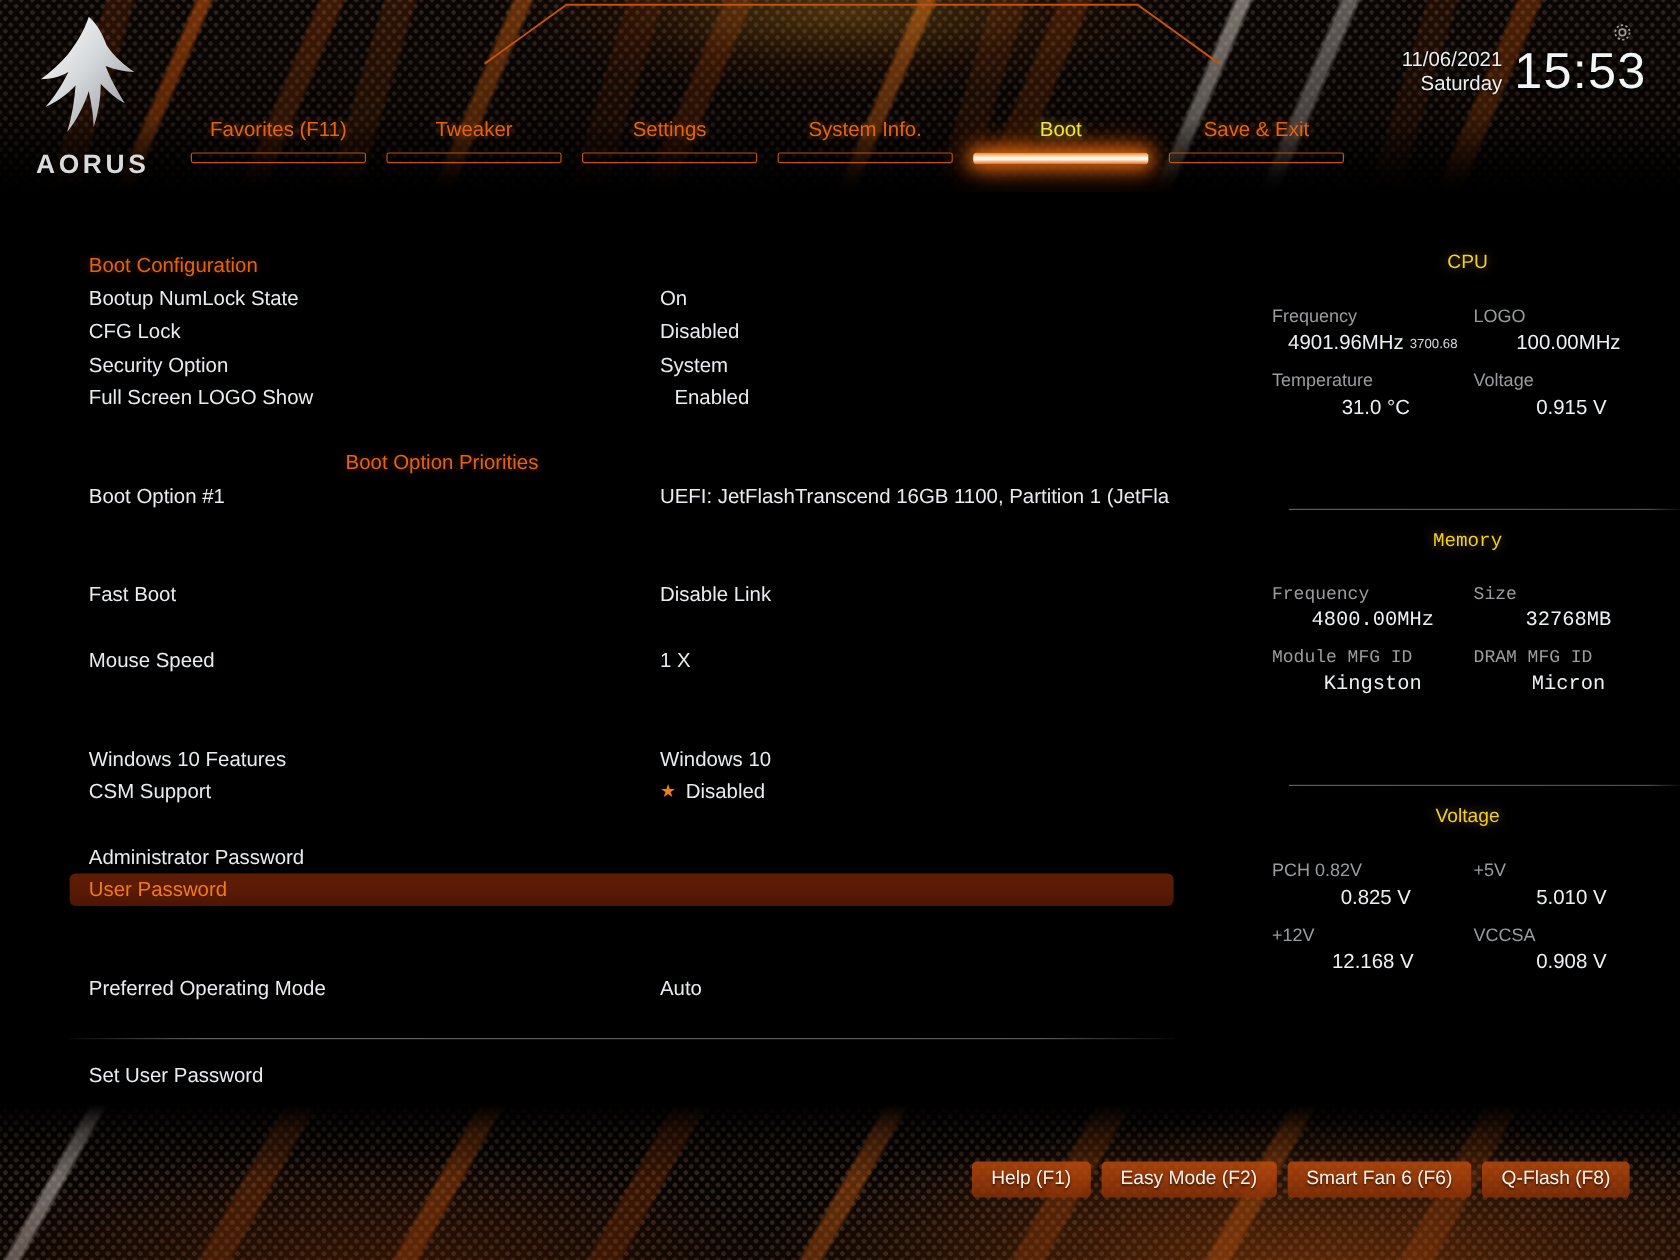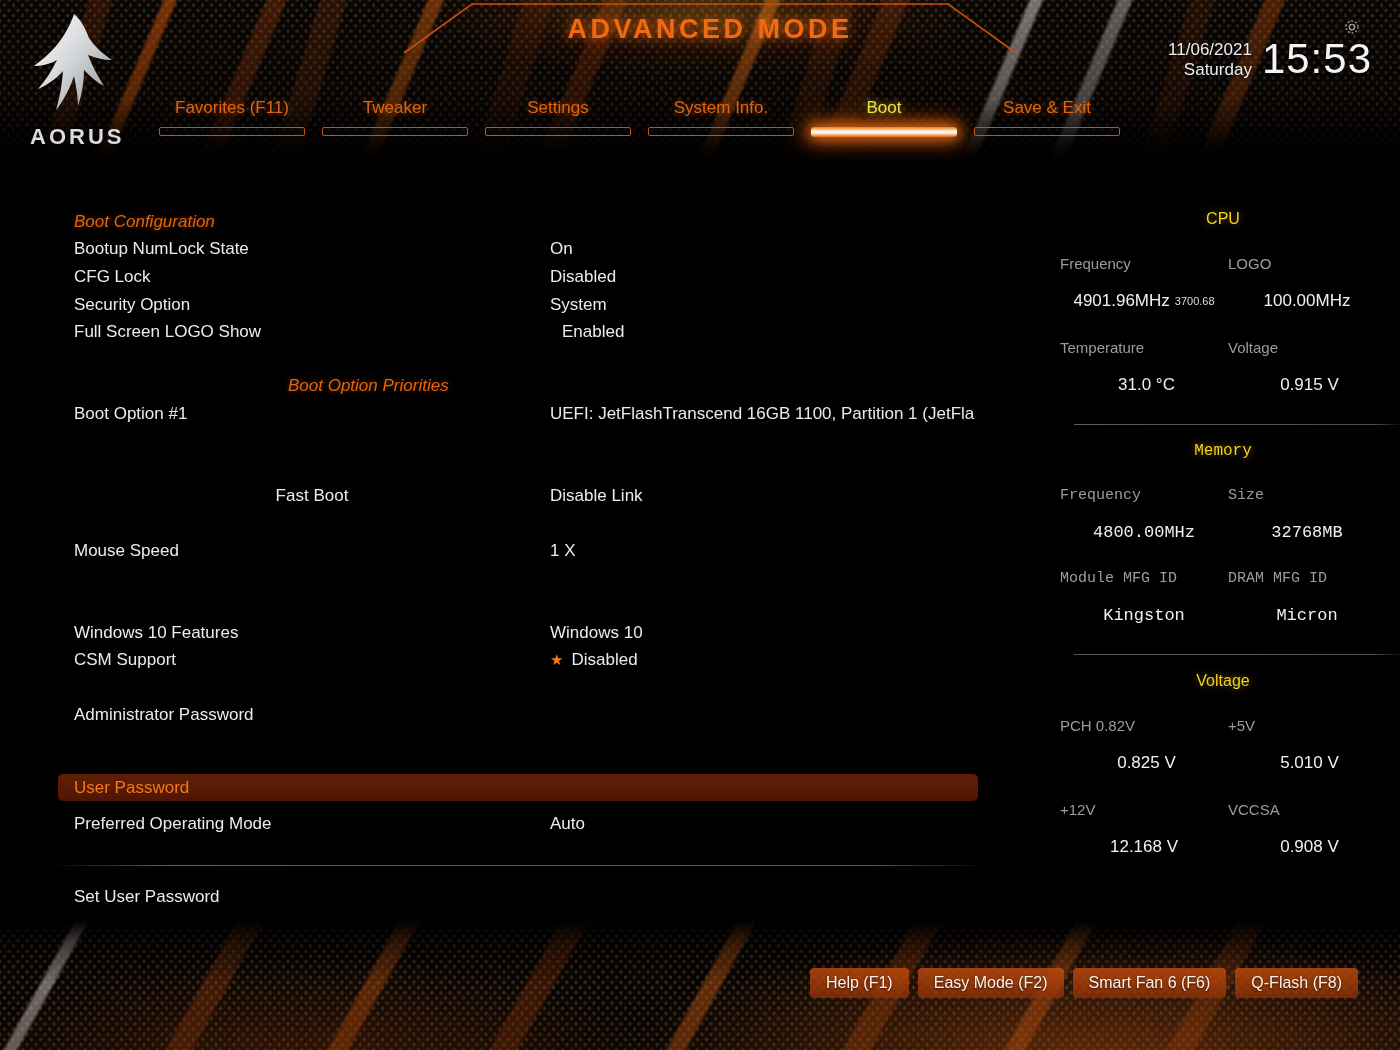--- a/index.html
+++ b/index.html
@@ -109,21 +109,21 @@
   .settings { position:absolute; left:0; top:0; width:1040px; height:760px; }
   .row {
     position:absolute; left:58px; width:920px; height:27px;
     display:flex; align-items:center;
   }
   .row .lbl {
     width:492px; flex:0 0 492px; font-size:17px; color:#e9ecee;
     padding-left:16px; white-space:nowrap;
   }
   .row .val { font-size:17px; color:#e9ecee; white-space:nowrap; display:flex; align-items:center; gap:7px; }
-  .row.section .lbl { color:#e2640d; text-shadow:0 0 6px rgba(230,100,16,.4);font-style:italic; }
+  .row.section .lbl { color:#e2640d; text-shadow:0 0 6px rgba(230,100,16,.4); }
   .row.hl {
     background:linear-gradient(to bottom,#601d06 0%,#5a1a05 50%,#4e1504 100%);
     border-radius:5px; width:920px;
   }
   .row.hl .lbl { color:#f37a16; }
   .sub-bullet {
     position:absolute; left:-14px; width:9px; height:9px; background:#ea6a10;
   }
   .star-ico { color:#f08010; font-size:15px; line-height:1; margin-right:1px; }
 
@@ -136,21 +136,21 @@
   }
 
   
   .rpanel { position:absolute; left:1060px; top:0; width:340px; height:760px; }
   .rsec { position:absolute; left:0; width:326px; }
   .rsec-title {
     font-size:16px; color:#f5cf1e; margin-bottom:12px;
     text-shadow:0 0 9px rgba(245,205,30,.45);
     text-align:center;
   }
-  .rgrid { display:grid; grid-template-columns:168px 158px; row-gap:18px;margin-top:27px; }
+  .rgrid { display:grid; grid-template-columns:168px 158px; row-gap:3px;margin-top:27px; }
   .rk { font-size:15px; color:#9a9d9f; padding-bottom:1px; }
   .rv { font-size:17px; color:#eef1f3; padding-bottom:10px; white-space:nowrap;text-align:center; }
   .rv.ind { padding-left:5px; }
   .rv .sub { font-size:11px; color:#d8dade; margin-left:5px; vertical-align:1px; }
   .rdiv {
     position:absolute; left:14px; width:326px; height:1px;
     background:linear-gradient(to right, rgba(170,170,170,.55), rgba(170,170,170,.45) 92%, rgba(170,170,170,.05));
   }
 
   
@@ -229,21 +229,20 @@
                  C89 46 81 39 75 30
                  C72 22 68 13 60 6 Z" fill="url(#fg)"></path>
       </svg>
       <div class="logo-word">AORUS</div>
     </div>
 
     <div class="adv-banner">
       <svg width="620" height="54" viewBox="0 0 620 54">
         <path d="M4 53 L72 4 L548 4 L616 53" fill="none" stroke="#c8500c" stroke-width="1.6"></path>
       </svg>
-      <div class="adv-title">ADVANCED MODE</div>
     </div>
 
     <svg class="gear-ico" width="20" height="20" viewBox="0 0 24 24">
       <g fill="none" stroke="#cfc6bd" stroke-width="1.7">
         <circle cx="12" cy="12" r="3.2"></circle>
         <circle cx="12" cy="12" r="7.2" stroke-dasharray="2.3 2.3"></circle>
       </g>
     </svg>
 
     <div class="clock">
@@ -312,21 +311,21 @@
 
       <div class="row section" style="top:212px;justify-content:center;">
         <div class="lbl">Boot Option Priorities</div>
       </div>
 
       <div class="row" style="top:240px;">
         <div class="lbl">Boot Option #1</div>
         <div class="val">UEFI: JetFlashTranscend 16GB 1100, Partition 1 (JetFla</div>
       </div>
 
-      <div class="row" style="top:322px;text-align:center;">
+      <div class="row" style="top:322px;">
         <div class="lbl">Fast Boot</div>
         <div class="val">Disable Link</div>
       </div>
 
       <div class="row" style="top:377px;">
         <div class="lbl">Mouse Speed</div>
         <div class="val">1 X</div>
       </div>
 
       <div class="row" style="top:459px;">
@@ -339,21 +338,21 @@
         <div class="val">
           <span class="star-ico">★</span>
           <span>Disabled</span>
         </div>
       </div>
 
       <div class="row" style="top:541px;">
         <div class="lbl">Administrator Password</div>
       </div>
 
-      <div class="row hl" style="top:568px;margin-top:46px;">
+      <div class="row hl" style="top:568px;">
         <div class="lbl">User Password</div>
       </div>
 
 
       <div class="row" style="top:650px;">
         <div class="lbl">Preferred Operating Mode</div>
         <div class="val">Auto</div>
       </div>
 
       <div class="divider-h"></div>

